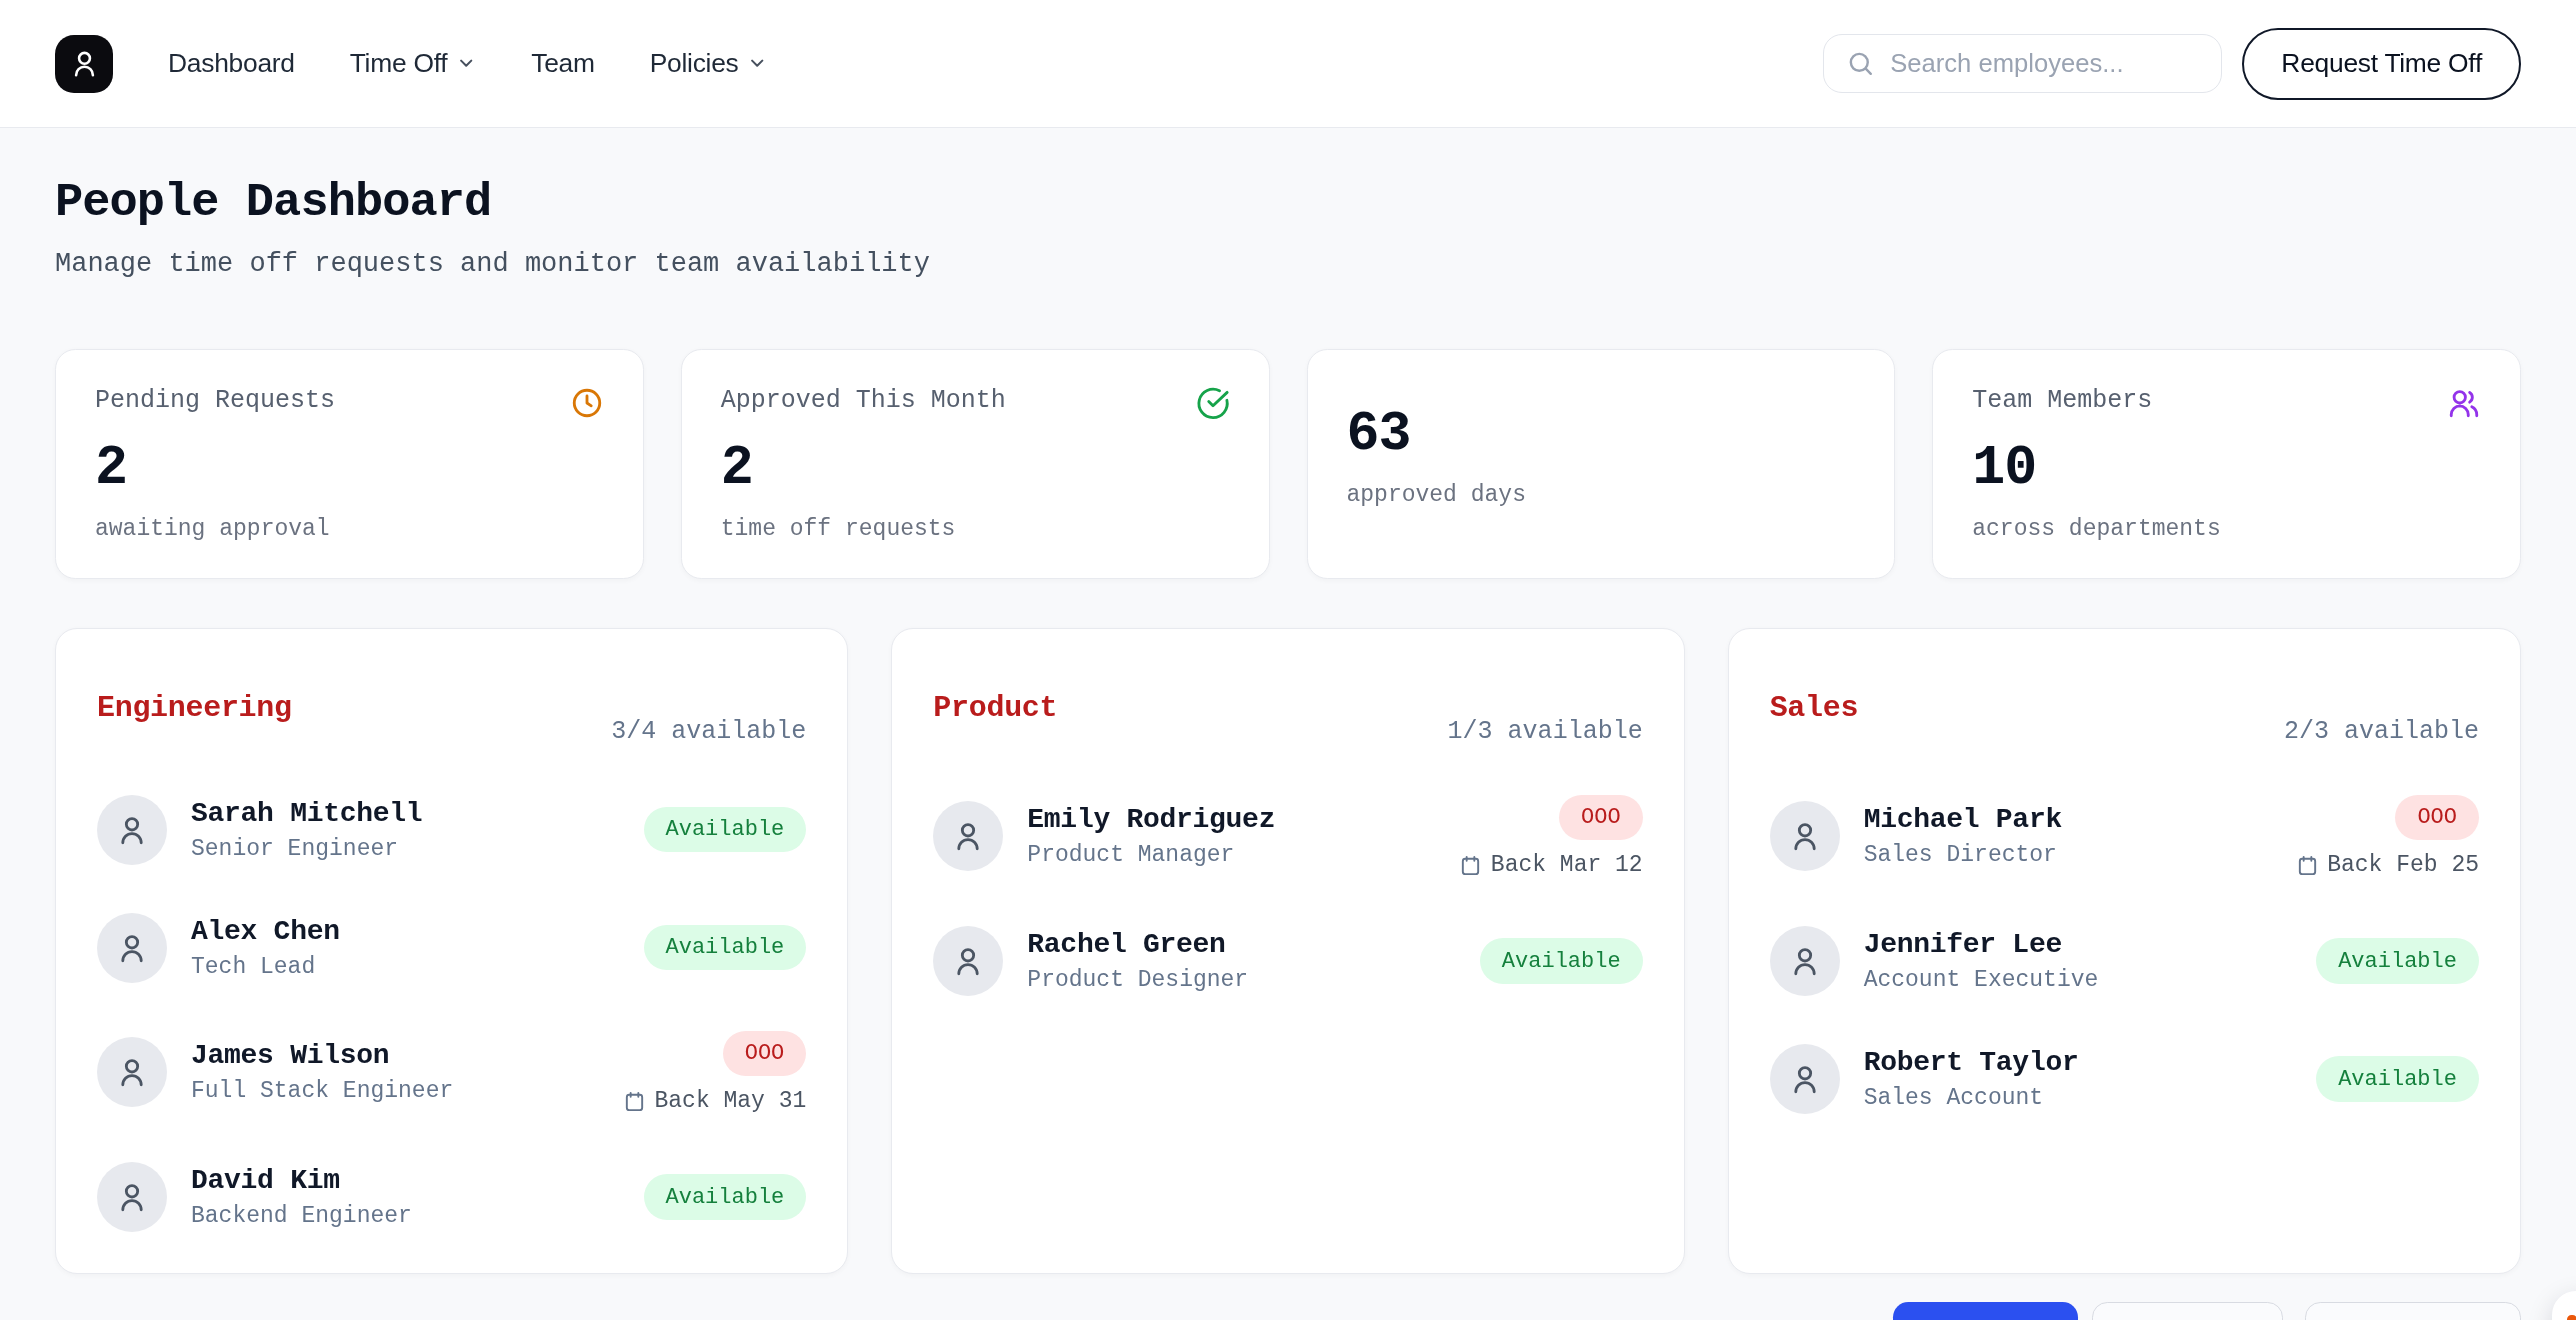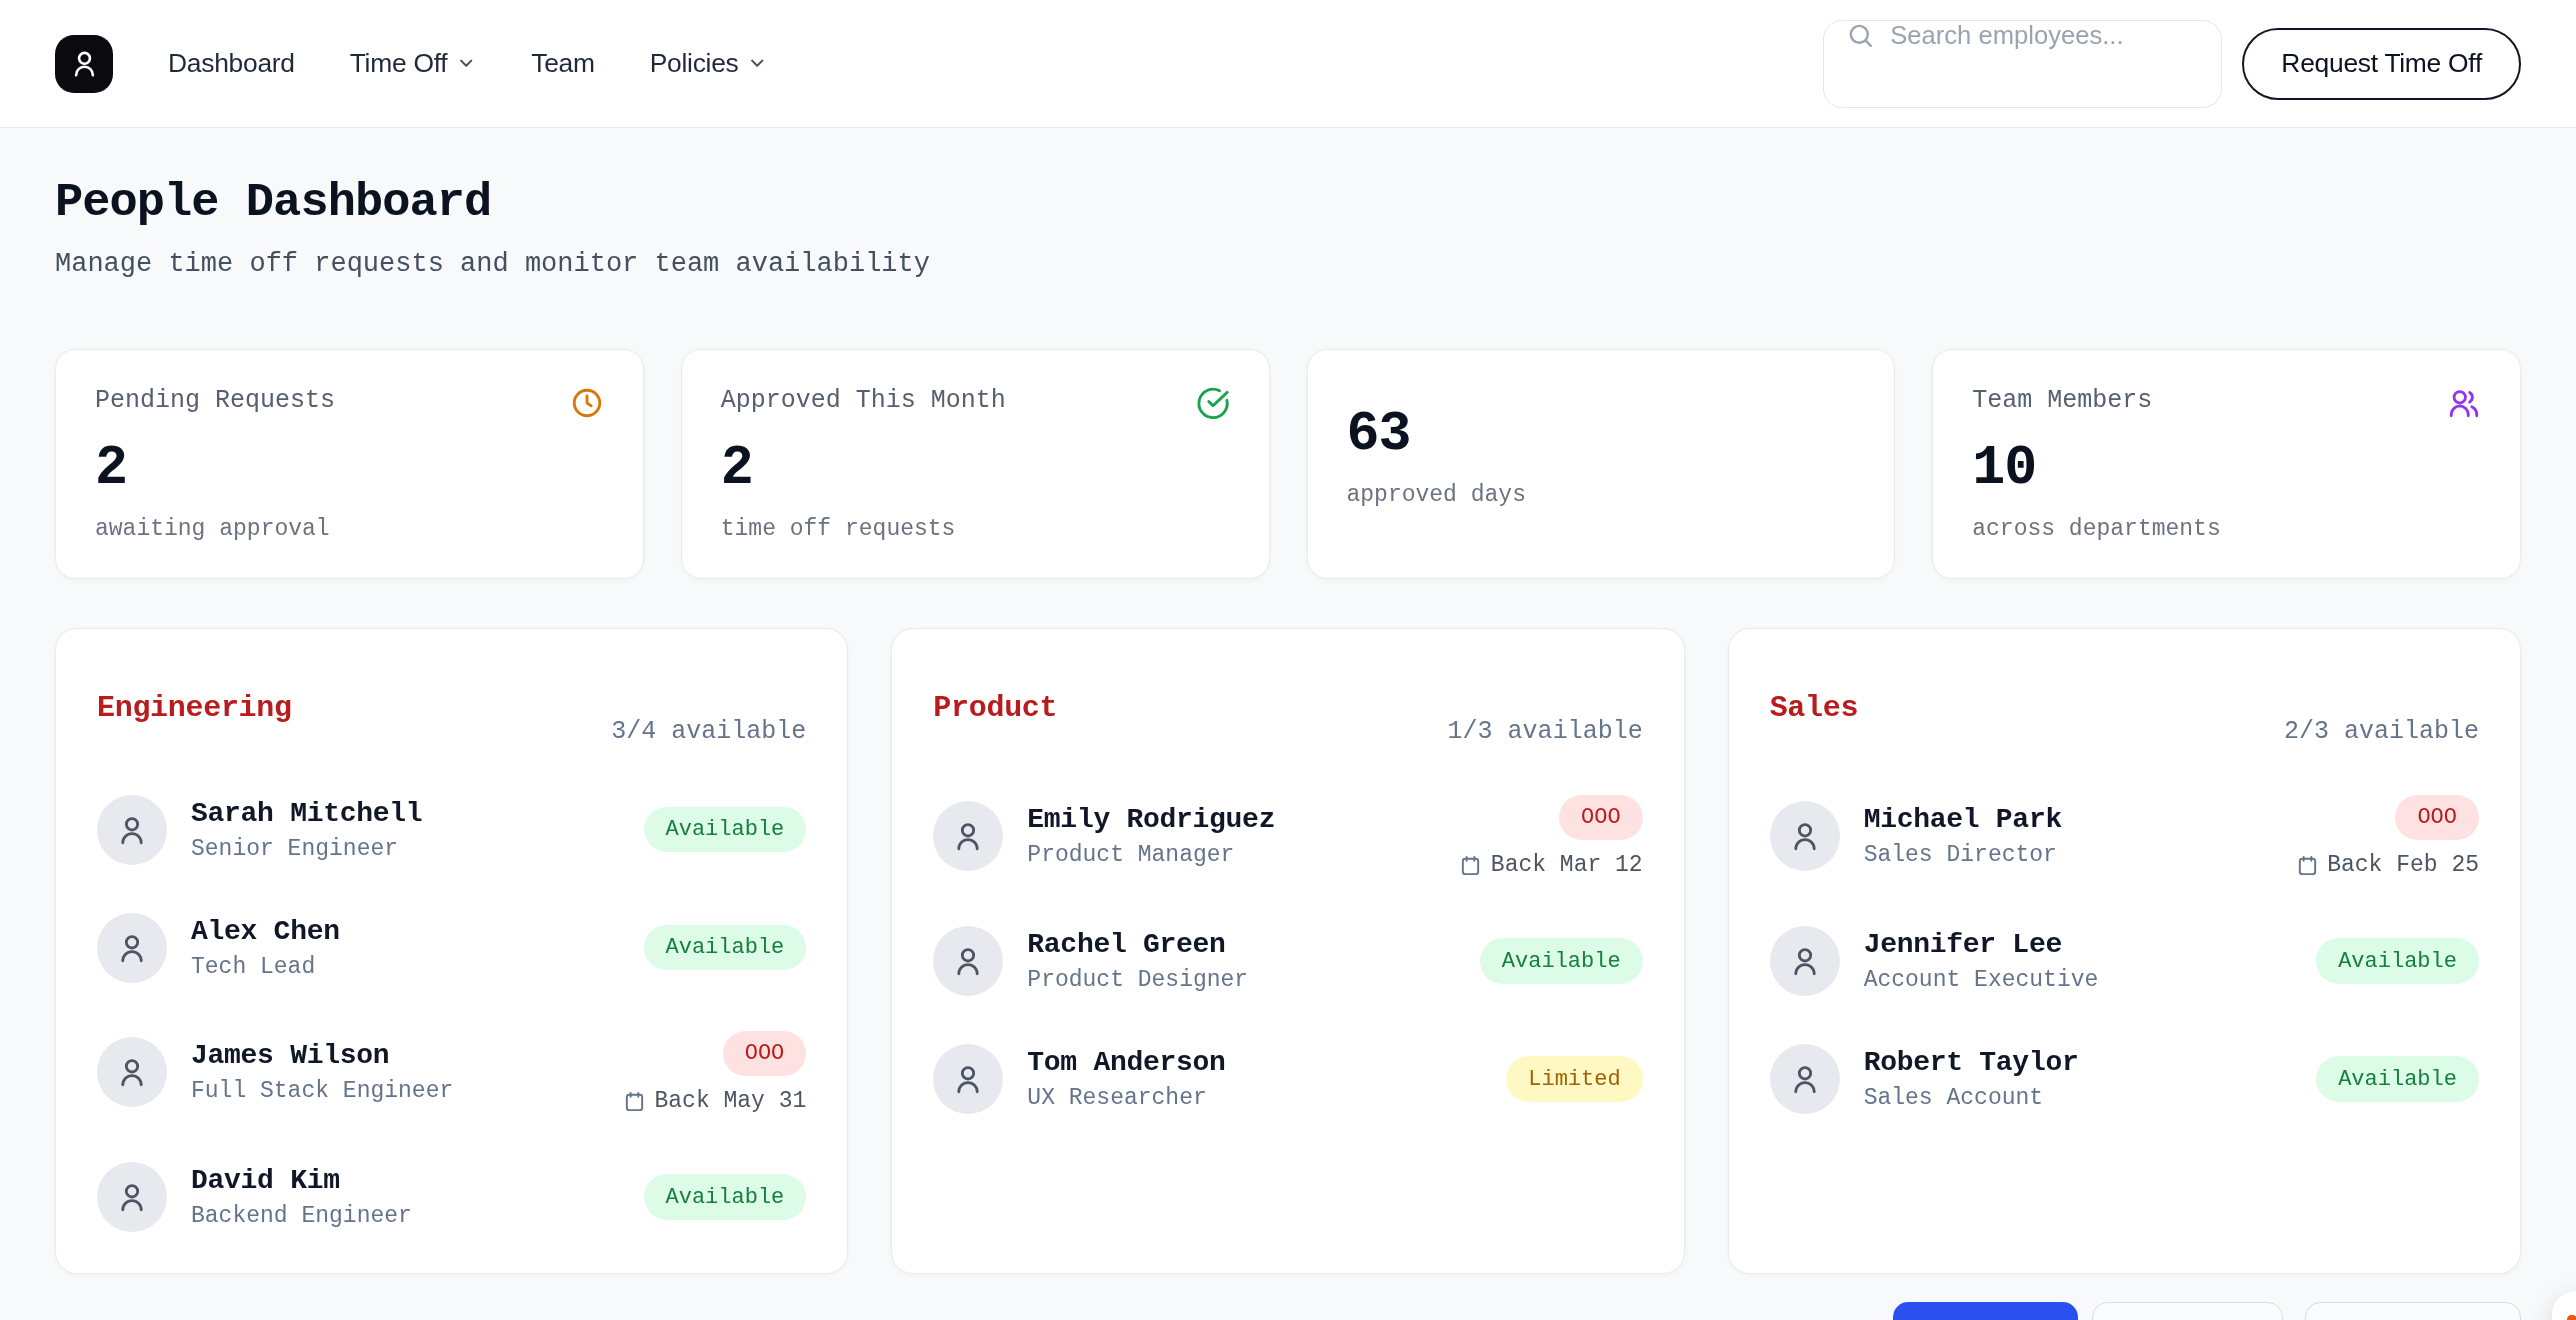--- a/index.html
+++ b/index.html
@@ -19,22 +19,22 @@
     width:58px; height:58px; background:#0b0b0f; border-radius:19px;
     display:flex; align-items:center; justify-content:center; cursor:pointer;
   }
   .nav { display:flex; align-items:center; gap:55px; margin-left:55px; }
   .nav-item {
     display:flex; align-items:center; gap:8.5px; font-size:26.4px; font-weight:500;
     color:#1f2937; cursor:pointer; letter-spacing:-0.01em;
   }
   .spacer { flex:1; }
   .search-box {
-    width:399px; height:88px; background:#fff; border:1.7px solid #e3e6ec;
-    border-radius:19px; display:flex; align-items:flex-start; padding:0 22px; gap:15.3px;
+    width:399px; height:59px; background:#fff; border:1.7px solid #e3e6ec;
+    border-radius:19px; display:flex; align-items:center; padding:0 22px; gap:15.3px;
   }
   .search-box input {
     border:none; outline:none; flex:1; font-size:25.6px; color:#111827;
     font-family:inherit; background:transparent;
   }
   .search-box input::placeholder { color:#9aa3b2; }
   .request-btn {
     margin-left:20.4px; height:72px; padding:0 37px; background:#fff;
     border:2.6px solid #101828; border-radius:37px; font-size:26.4px; font-weight:400;
     color:#0b1220; font-family:inherit; cursor:pointer; letter-spacing:-0.01em;
@@ -336,37 +336,20 @@
           </div>
           <div class="m-info">
             <div class="m-name">Rachel Green</div>
             <div class="m-role">Product Designer</div>
           </div>
           <div class="m-status">
             <span class="badge available">Available</span>
           </div>
         </div>
 
-        <div class="member">
-          <div class="avatar">
-            <span>
-                <svg width="34" height="34" viewBox="0 0 24 24" fill="none" stroke="#4b5563" stroke-width="2" stroke-linecap="round">
-                  <circle cx="12" cy="8" r="4"></circle>
-                  <path d="M5.5 21a6.5 6.5 0 0 1 13 0"></path>
-                </svg>
-              </span>
-          </div>
-          <div class="m-info">
-            <div class="m-name">Tom Anderson</div>
-            <div class="m-role">UX Researcher</div>
-          </div>
-          <div class="m-status">
-            <span class="badge limited">Limited</span>
-          </div>
-        </div>
       </div>
     </div>
 
     <div class="dept-card">
       <div class="dept-head">
         <div class="dept-name">Sales</div>
         <div class="dept-availability">2/3 available</div>
       </div>
       <div class="members">
         <div class="member">

